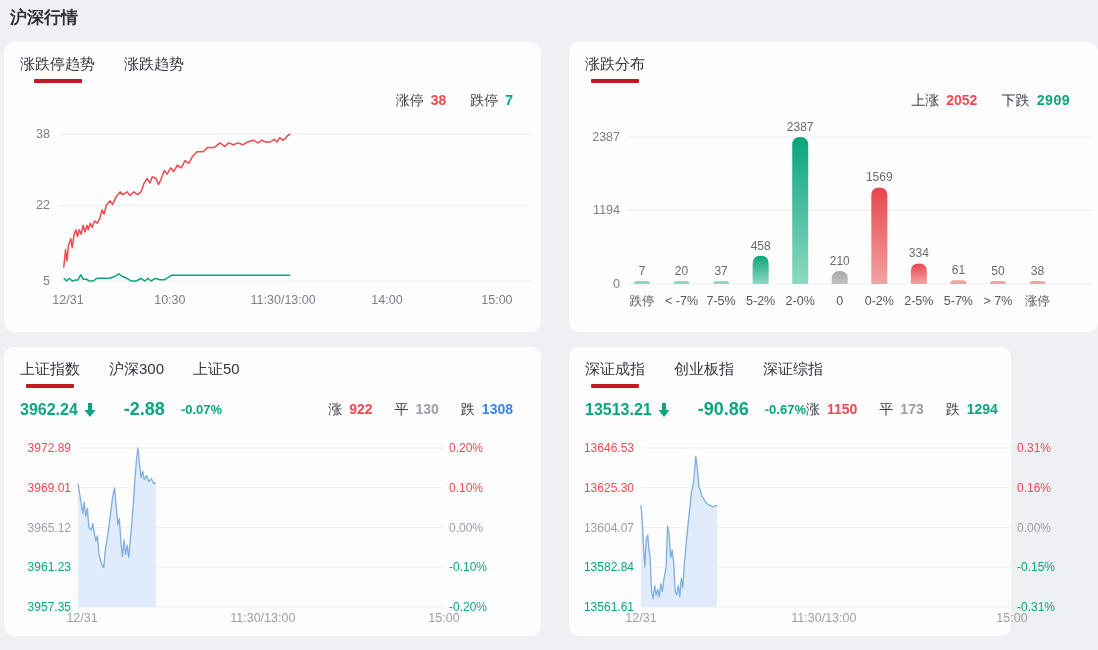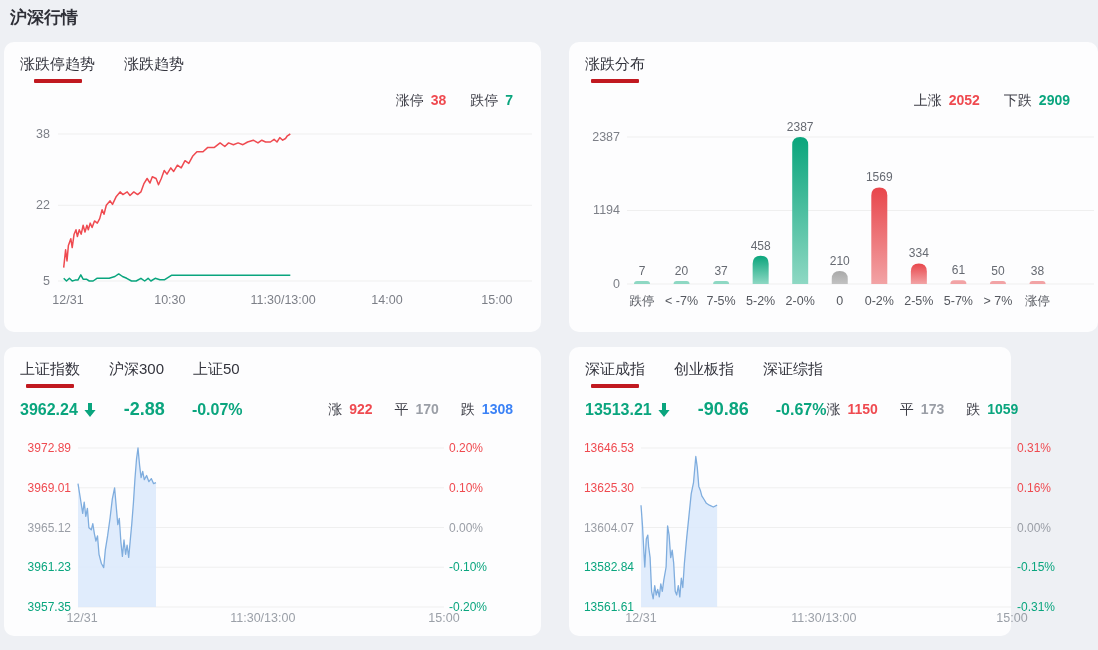--- a/index.html
+++ b/index.html
@@ -14,21 +14,21 @@
   .tabs{position:absolute;left:16px;top:13px;display:flex;gap:29px}
   .tab{font-size:15px;color:#33343d;display:flex;flex-direction:column;align-items:center;cursor:pointer;white-space:nowrap}
   .tab.active::after{content:"";width:48px;height:4px;background:#c11920;margin-top:5px;border-radius:1px}
   .stats{position:absolute;right:28px;top:50px;display:flex;gap:24px;font-size:14px;color:#3c3d46;align-items:baseline;white-space:nowrap}
   .stat b{margin-left:7px;font-size:14px}
   .idx-row{position:absolute;left:16px;right:28px;top:52px;display:flex;align-items:center;white-space:nowrap}
   .idx-main{display:flex;align-items:center;font-weight:700}
   .idx-value{font-size:16px}
   .idx-arrow{margin-left:6px;display:flex}
   .idx-change{font-size:18px;margin-left:28px}
-  .idx-pct{font-size:16px;margin-left:27px}
+  .idx-pct{font-size:13px;margin-left:16px}
   .idx-stats{margin-left:auto;display:flex;gap:22px;font-size:14px;color:#3c3d46;align-items:flex-start}
   .idx-stats b{margin-left:7px;font-size:14px}
   .chart{position:absolute;left:0}
   #c1,#c2{top:70px}
   #c3,#c4{top:93px}
   svg{display:block}
 </style>
 </head>
 <body>
 
@@ -61,21 +61,21 @@
       </svg>
     </div>
 </section>
 
 <section class="panel" id="p2">
   <div class="tabs">
     <div class="tab active">涨跌分布</div>
   </div>
   <div class="stats">
     <span class="stat"><span>上涨</span><b style="color: rgb(239, 74, 80);">2052</b></span>
-    <span class="stat"><span>下跌</span><b style="color: rgb(10, 165, 126);">2909</b></span>
+    <span class="stat"><span>下跌</span><b style="color: rgb(10, 165, 126); font-family: Liberation Mono, monospace;">2909</b></span>
   </div>
   <div class="chart" id="c2">
       <svg width="529" height="212" viewBox="0 0 529 212">
         <defs>
           <linearGradient id="g_green" x1="0" y1="0" x2="0" y2="1">
             <stop offset="0%" stop-color="#0aa57c"></stop>
             <stop offset="100%" stop-color="#8ed8c3"></stop>
           </linearGradient>
           <linearGradient id="g_red" x1="0" y1="0" x2="0" y2="1">
             <stop offset="0%" stop-color="#e8464b"></stop>
@@ -141,21 +141,21 @@
       <span class="idx-arrow">
           <svg width="12" height="14" viewBox="0 0 12 14">
             <path d="M4 0h4v7h3.6L6 14 .4 7H4z" fill="currentColor"></path>
           </svg>
         </span>
       <span class="idx-change">-2.88</span>
       <span class="idx-pct">-0.07%</span>
     </div>
     <div class="idx-stats">
       <span class="stat"><span>涨</span><b style="color: rgb(239, 74, 80);">922</b></span>
-      <span class="stat"><span>平</span><b style="color: rgb(154, 158, 166);">170</b></span>
+      <span class="stat"><span>平</span><b style="color: rgb(154, 158, 166);">130</b></span>
       <span class="stat"><span>跌</span><b style="color: #3b82f6;">1308</b></span>
     </div>
   </div>
   <div class="chart" id="c3">
       <svg width="537" height="196" viewBox="0 0 537 196">
         <line x1="74" x2="440" y1="8" y2="8" stroke="#efefef"></line>
         <text x="67" y="12" fill="#ef4a50" font-size="12" text-anchor="end">3972.89</text>
         <text x="445" y="12" fill="#ef4a50" font-size="12" text-anchor="start">0.20%</text>
         <line x1="74" x2="440" y1="47.75" y2="47.75" stroke="#efefef"></line>
         <text x="67" y="51.75" fill="#ef4a50" font-size="12" text-anchor="end">3969.01</text>
@@ -191,21 +191,21 @@
           <svg width="12" height="14" viewBox="0 0 12 14">
             <path d="M4 0h4v7h3.6L6 14 .4 7H4z" fill="currentColor"></path>
           </svg>
         </span>
       <span class="idx-change">-90.86</span>
       <span class="idx-pct">-0.67%</span>
     </div>
     <div class="idx-stats">
       <span class="stat"><span>涨</span><b style="color: rgb(239, 74, 80);">1150</b></span>
       <span class="stat"><span>平</span><b style="color: rgb(154, 158, 166);">173</b></span>
-      <span class="stat"><span>跌</span><b style="color: rgb(10, 165, 126);">1059</b></span>
+      <span class="stat"><span>跌</span><b style="color: rgb(10, 165, 126);">1294</b></span>
     </div>
   </div>
   <div class="chart" id="c4">
       <svg width="529" height="196" viewBox="0 0 529 196">
         <line x1="72" x2="443" y1="8" y2="8" stroke="#efefef"></line>
         <text x="65" y="12" fill="#ef4a50" font-size="12" text-anchor="end">13646.53</text>
         <text x="448" y="12" fill="#ef4a50" font-size="12" text-anchor="start">0.31%</text>
         <line x1="72" x2="443" y1="47.75" y2="47.75" stroke="#efefef"></line>
         <text x="65" y="51.75" fill="#ef4a50" font-size="12" text-anchor="end">13625.30</text>
         <text x="448" y="51.75" fill="#ef4a50" font-size="12" text-anchor="start">0.16%</text>

